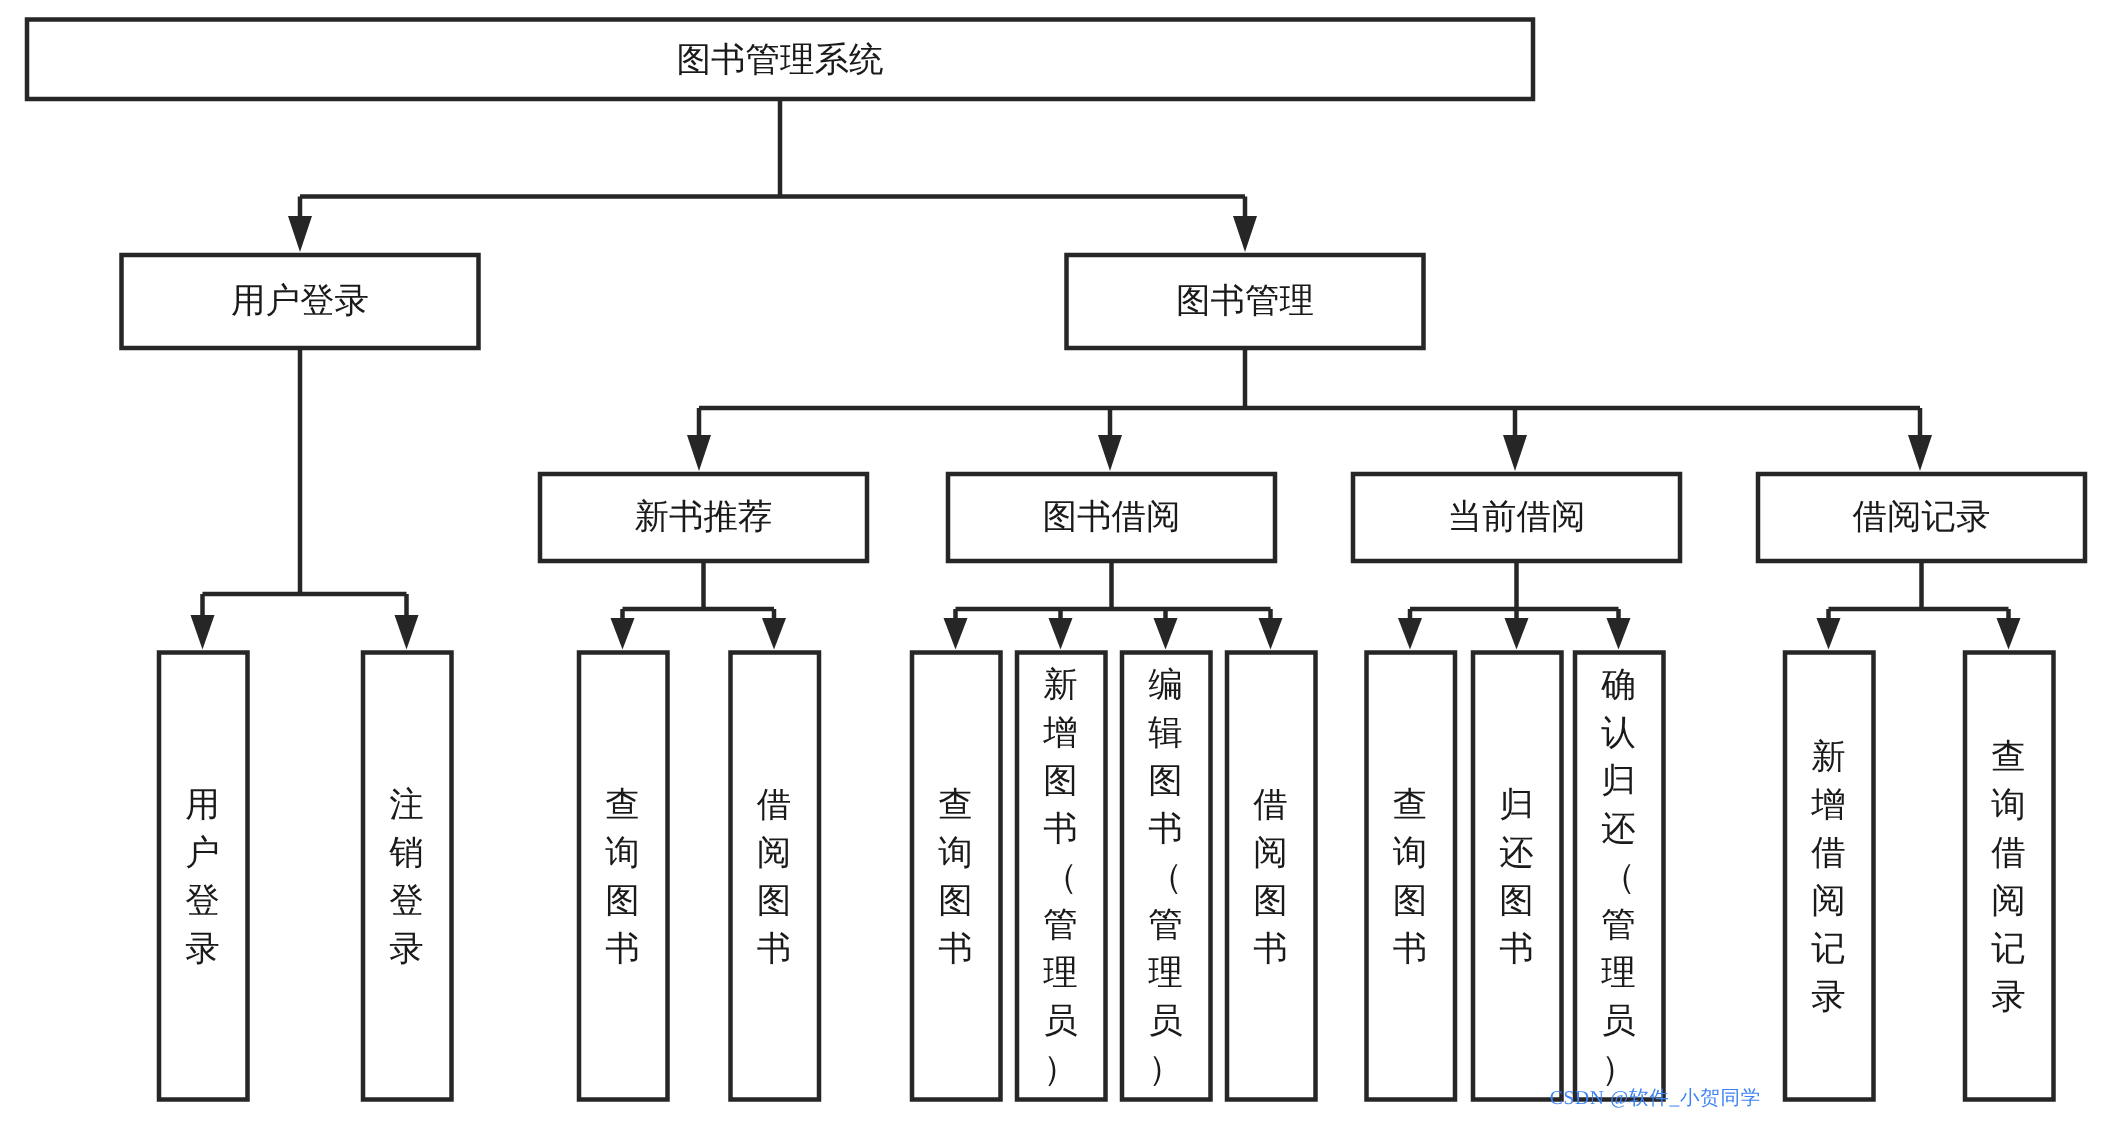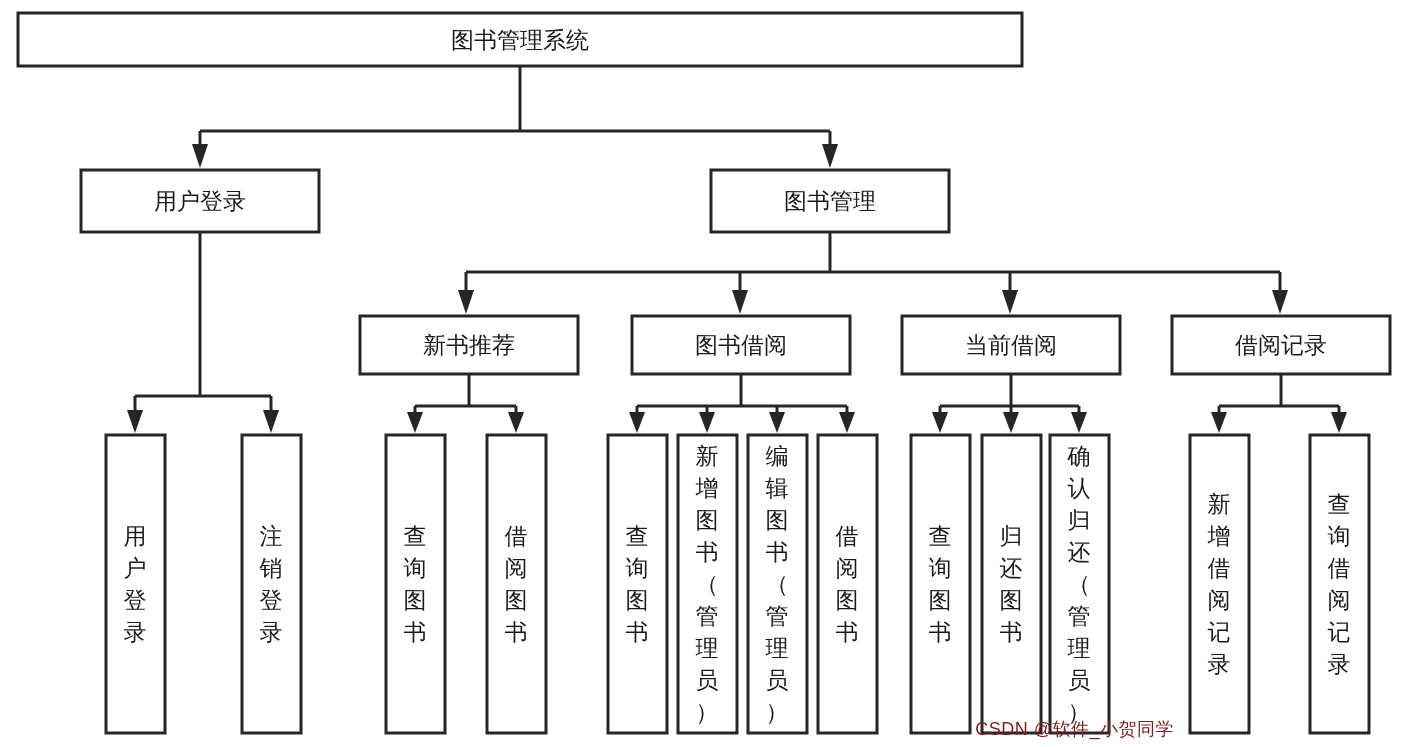--- a/index.html
+++ b/index.html
@@ -51,23 +51,23 @@
   .node-label-v {
     fill: #1a1a1a;
     font-family: "DejaVu Sans", "Liberation Sans", sans-serif;
     font-size: 23px;
     text-anchor: middle;
   }
   .watermark {
     position: absolute;
     right: 14px;
     bottom: 6px;
-    font-family: Liberation Sans, sans-serif;
-    font-size: 18px;
-    color: #7f1d1d;
+    font-family: Liberation Serif, serif;
+    font-size: 13px;
+    color: #3b82f6;
     letter-spacing: 0.5px;
     white-space: nowrap;
     user-select: none;
   }
 </style>
 </head>
 <body>
 
 <div id="diagram-root">
 

